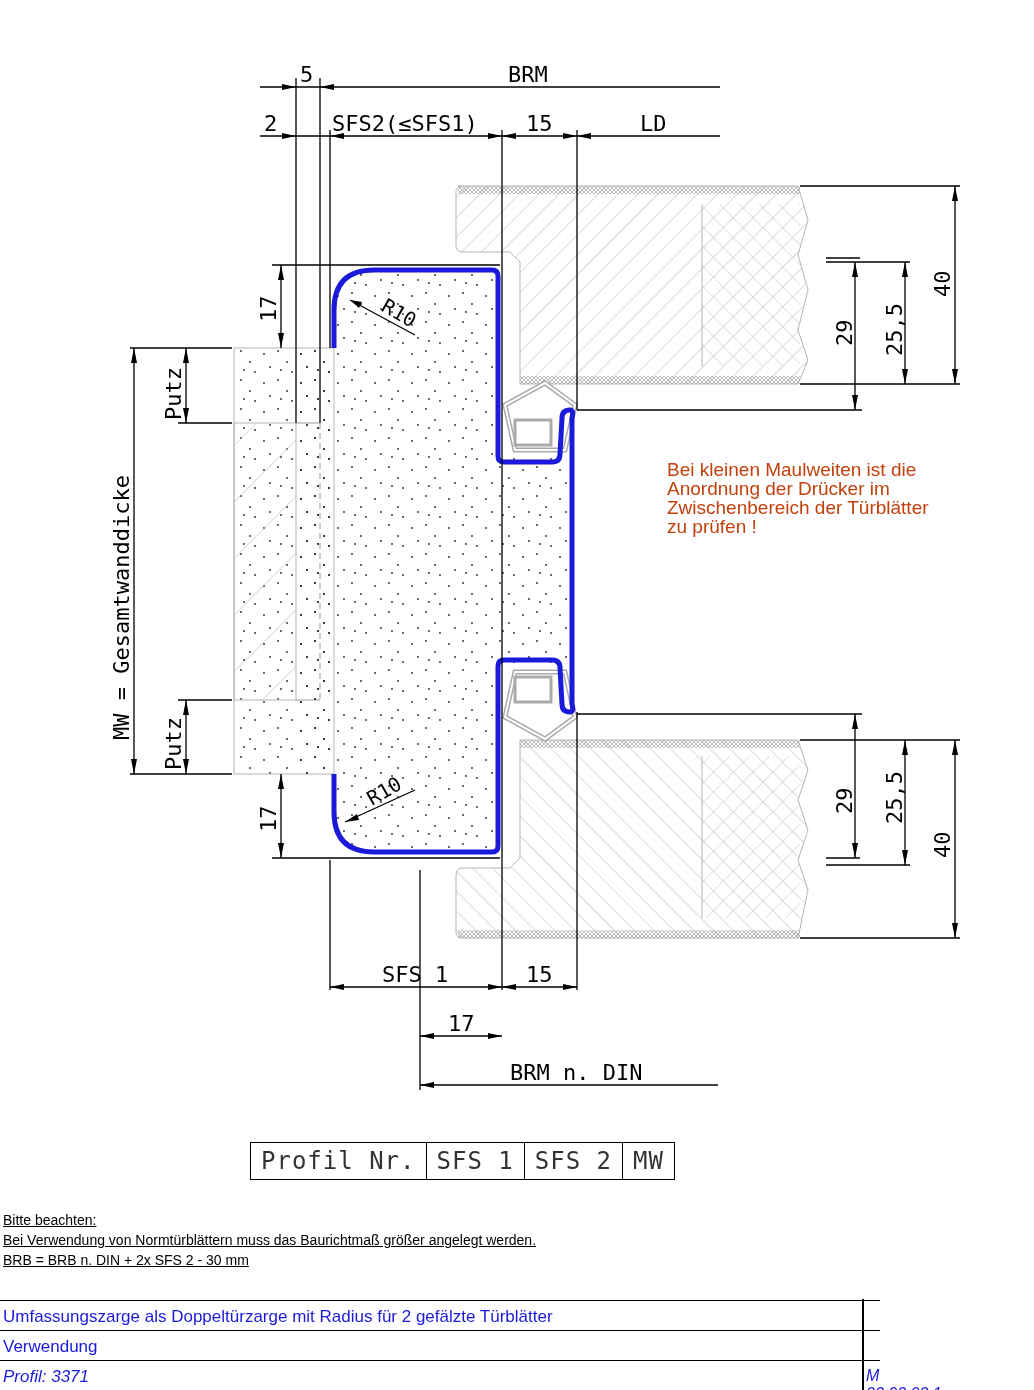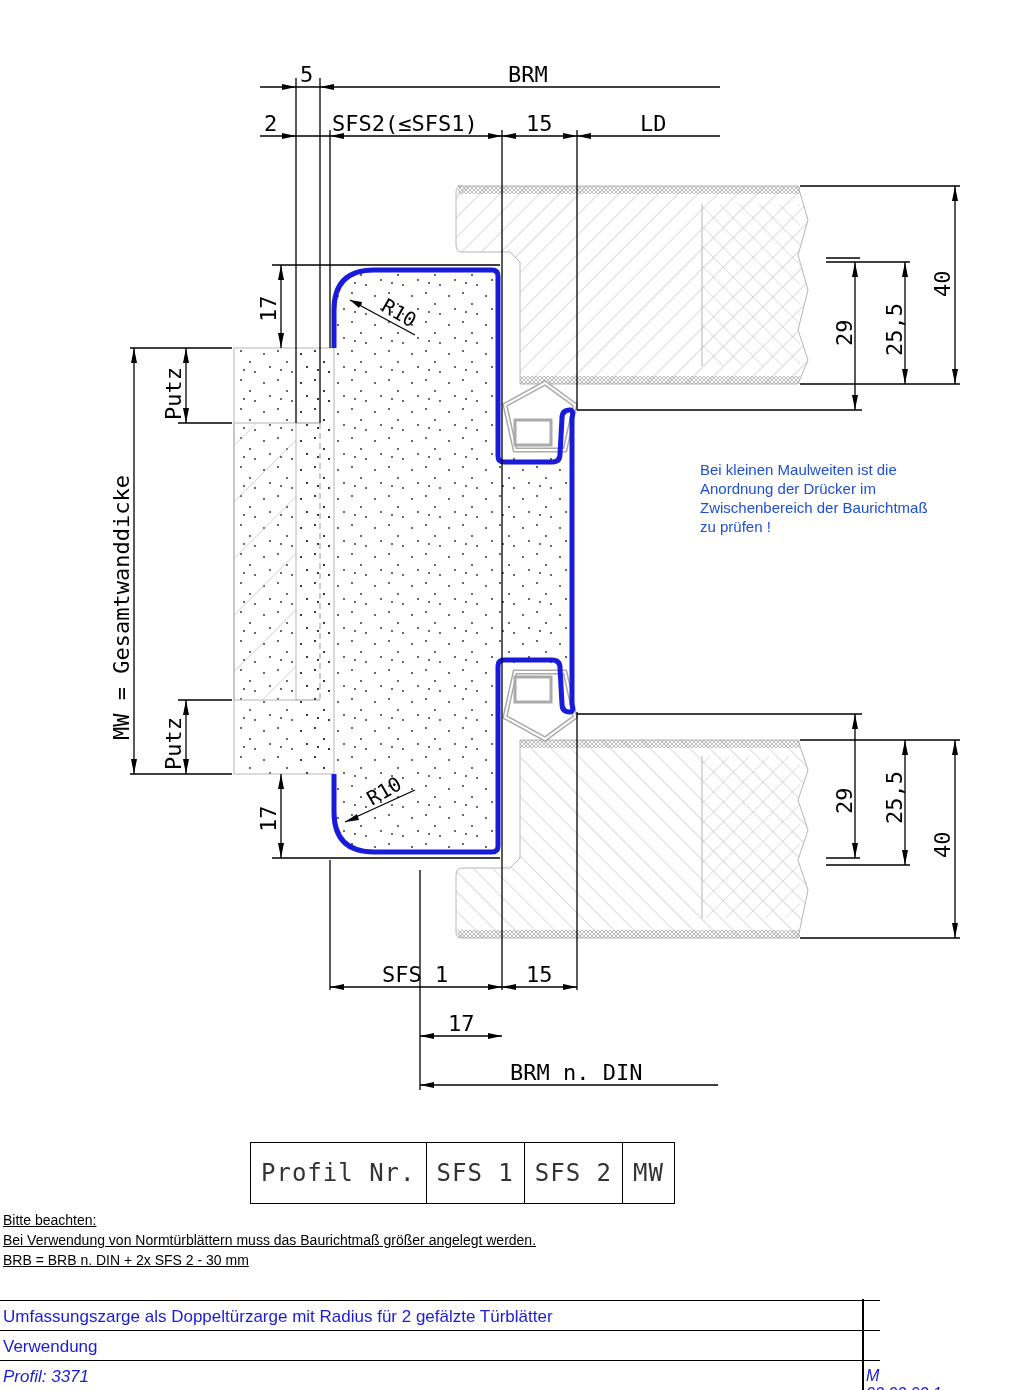--- a/index.html
+++ b/index.html
@@ -1,23 +1,23 @@
 <!DOCTYPE html>
 <html><head>
 <meta charset="utf-8">
 <style>
   html, body { margin:0; padding:0; background:#ffffff; }
   body { width:1034px; height:1390px; position:relative; overflow:hidden; font-family:"Liberation Sans", sans-serif; }
   #drawing { position:absolute; left:0; top:0; }
   .cad { font-family:"DejaVu Sans Mono", monospace; fill:#000; font-weight:normal; }
   .notes { position:absolute; left:3px; top:1210px; font-size:14px; line-height:20px; color:#000; }
   .notes div { white-space:pre;text-decoration:underline; }
-  .callout { position:absolute; left:700px; top:460px; font-size:15px; line-height:19px; color:#1d4ed8; }
+  .callout { position:absolute; left:667px; top:460px; font-size:19px; line-height:19px; color:#c2410c; }
   .spec-table { position:absolute; left:250px; top:1142px; border-collapse:collapse; }
-  .spec-table td { border:1.5px solid #000; font-family:"DejaVu Sans Mono", monospace; font-size:24px; text-align:center; padding:16px 10px; height:28px; color:#333; letter-spacing:1px; }
+  .spec-table td { border:1.5px solid #000; font-family:"DejaVu Sans Mono", monospace; font-size:24px; text-align:center; padding:4px 10px; height:28px; color:#333; letter-spacing:1px; }
   .title-block { position:absolute; left:0; top:1300px; width:880px; }
   .tb-row { position:relative; height:29px; border-top:1.5px solid #000; }
   .tb-row:first-child { border-top:2px solid #000; }
   .tb-cell-main { position:absolute; left:3px; top:6px; font-size:17px; color:#1a1adb; }
   .tb-cell-right { position:absolute; left:866px; top:6px; font-size:16px; color:#1a1adb; }
   .tb-divider { position:absolute; left:862px; top:-1px; width:1.5px; height:92px; background:#000; }
 </style>
 </head>
 <body>
 
@@ -205,21 +205,21 @@
     <text class="cad" x="382" y="982" font-size="22">SFS 1</text>
     <text class="cad" x="526" y="982" font-size="22">15</text>
     <text class="cad" x="448" y="1031" font-size="22">17</text>
     <text class="cad" x="510" y="1080" font-size="22">BRM n. DIN</text>
   </g>
 </svg>
 
 <div class="callout">
   <div>Bei kleinen Maulweiten ist die</div>
   <div>Anordnung der Drücker im</div>
-  <div>Zwischenbereich der Baurichtmaß</div>
+  <div>Zwischenbereich der Türblätter</div>
   <div>zu prüfen !</div>
 </div>
 
 <table class="spec-table">
   <tbody>
       <tr>
     <td>Profil Nr.</td>
     <td>SFS 1</td>
     <td>SFS 2</td>
     <td>MW</td>

